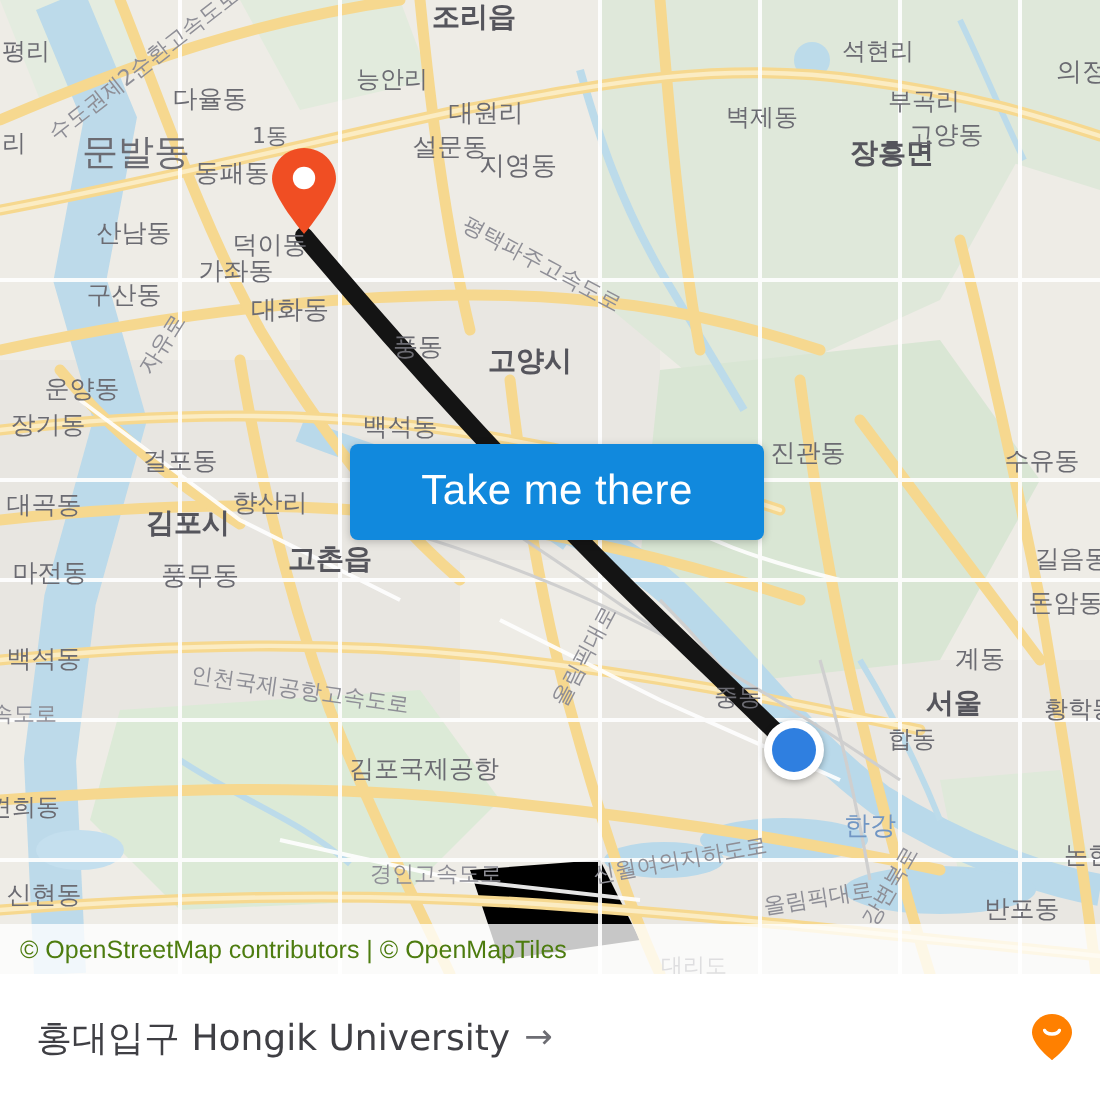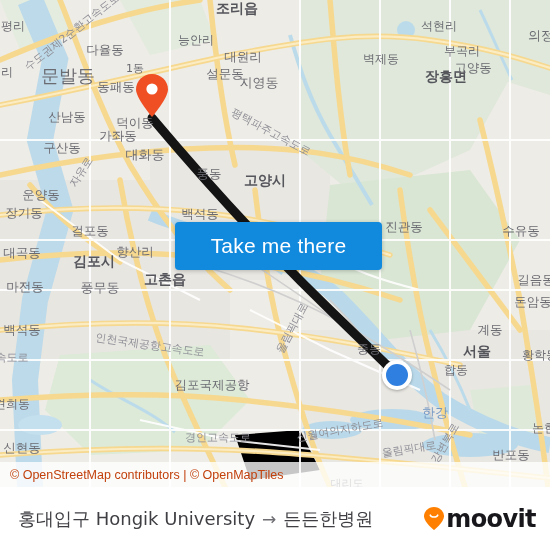--- a/index.html
+++ b/index.html
@@ -35,21 +35,21 @@
        background:#1189dd;border-radius:4px;border:0;cursor:pointer;
        color:#fff;font-size:21px;letter-spacing:.2px;
        font-family:"Liberation Sans","DejaVu Sans",sans-serif;
        display:flex;align-items:center;justify-content:center;
        box-shadow:0 1px 4px rgba(0,0,0,.22);}
 
   
   #attrib{position:absolute;left:0;top:462px;width:550px;height:25px;
        display:flex;align-items:center;
        background:rgba(255,255,255,.78);
-       font-size:12.5px;color:#c2410c;padding-left:10px;box-sizing:border-box;
+       font-size:12.5px;color:#4d7c0f;padding-left:10px;box-sizing:border-box;
        font-family:"Liberation Sans","DejaVu Sans",sans-serif;}
 
   
   #footer{position:absolute;left:0;top:487px;width:550px;height:63px;
        background:#fff;display:flex;align-items:center;
        padding:0 14px 0 18px;box-sizing:border-box;}
   #route-title{flex:1;font-size:18px;color:#3f3f44;white-space:nowrap;
        overflow:hidden;display:flex;align-items:center;gap:7px;
        font-family:"DejaVu Sans","Liberation Sans",sans-serif;}
   #route-title .arrow{color:#6d6d73;font-size:17px;}
@@ -243,27 +243,25 @@
 
     <div id="attrib">
       <span>© OpenStreetMap contributors | © OpenMapTiles</span>
     </div>
   </div>
 
   <div id="footer">
     <div id="route-title">
       <span>홍대입구 Hongik University</span>
       <span class="arrow">→</span>
-      <span>든든한병원</span>
     </div>
     <div id="brand">
       <span style="display:inline-block;line-height:0;">
         <svg width="20" height="23" viewBox="0 0 20 23">
           <path d="M10 0 C4.5 0 0 4.3 0 9.2 C0 15.4 10 23 10 23
                    C10 23 20 15.4 20 9.2 C20 4.3 15.5 0 10 0 Z" fill="#ff8000"></path>
           <path d="M6.3 8.2 C7.2 10.6 12.8 10.6 13.7 8.2" stroke="#ffffff" stroke-width="1.7" fill="none" stroke-linecap="round"></path>
         </svg>
       </span>
-      <span id="brand-word">moovit</span>
     </div>
   </div>
 
 </div>
 
 </body></html>

